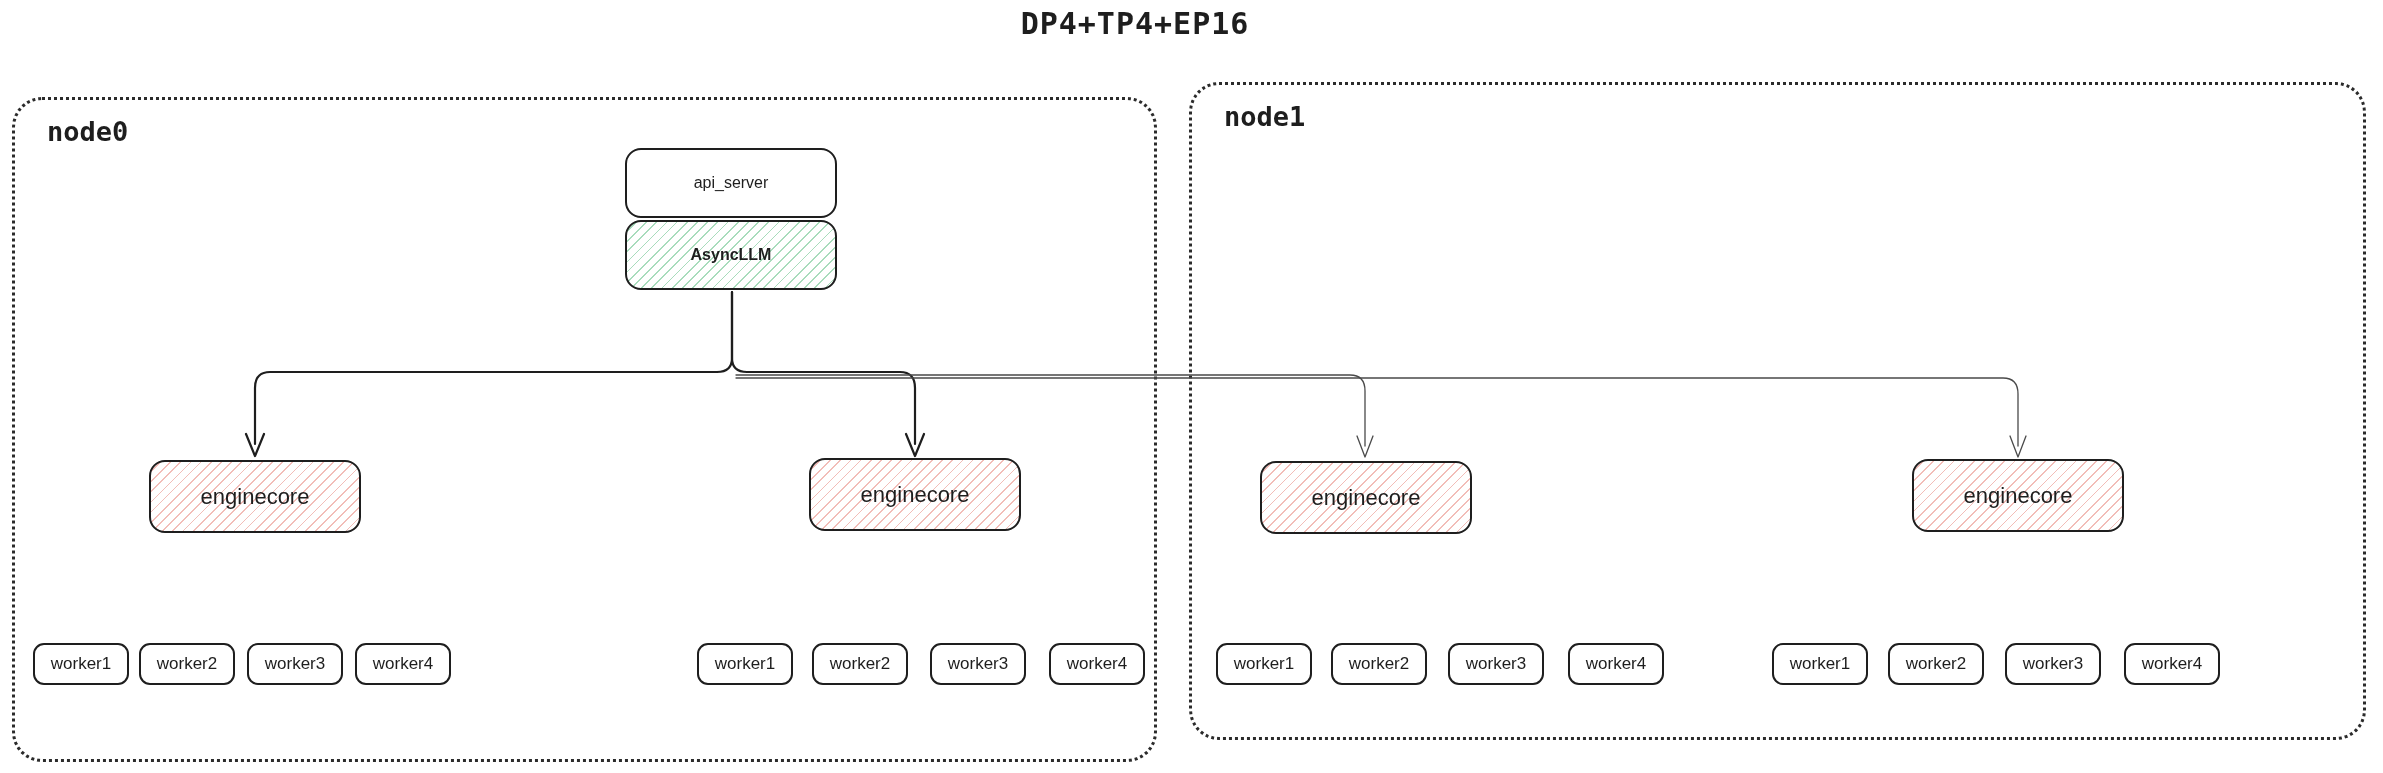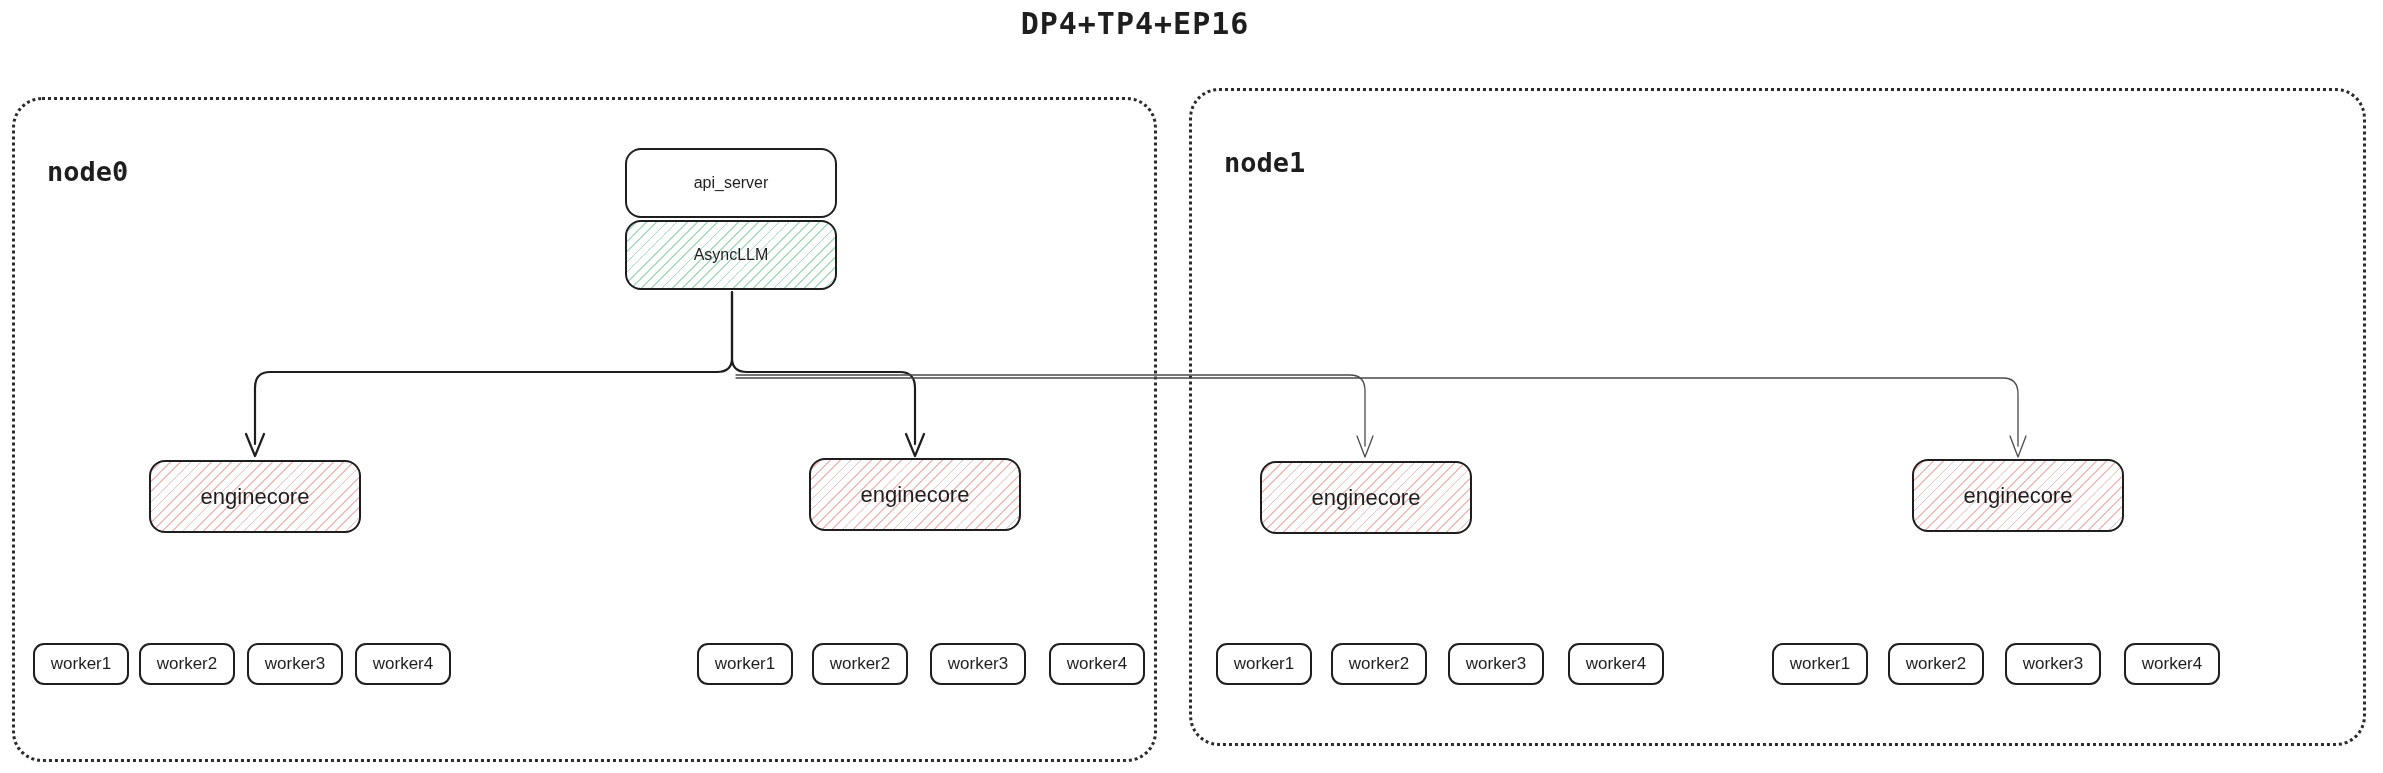--- a/index.html
+++ b/index.html
@@ -38,21 +38,20 @@
     box-sizing: border-box;
   }
   .node-label {
     position: absolute;
     top: 16px;
     left: 32px;
     font-family: "DejaVu Sans Mono", monospace;
     font-size: 27px;
     font-weight: 700;
     color: #1e1e1e;
-    margin-top: 40px;
   }
   .box {
     position: absolute;
     box-sizing: border-box;
     border: 2.5px solid #1e1e1e;
     border-radius: 16px;
     background: #ffffff;
     display: flex;
     align-items: center;
     justify-content: center;
@@ -101,21 +100,21 @@
 <body>
 
 <div class="canvas">
 
   <div class="diagram-title">DP4+TP4+EP16</div>
 
   <div class="node-container" style="left:12px; top:97px; width:1145px; height:665px;">
     <div class="node-label">node0</div>
   </div>
 
-  <div class="node-container" style="left:1189px; top:88px; width:1177px; height:658px;text-align:right;">
+  <div class="node-container" style="left:1189px; top:82px; width:1177px; height:658px;text-align:right;">
     <div class="node-label">node1</div>
   </div>
 
   <svg class="edges" width="2383" height="773" viewBox="0 0 2383 773">
 
     <path d="M 732 292 V 358 Q 732 372 717 372 H 270 Q 255 372 255 388 V 444" fill="none" stroke="#1e1e1e" stroke-width="2.2" stroke-linecap="round"></path>
     <path d="M 246 434 L 255 456 L 264 434" fill="none" stroke="#1e1e1e" stroke-width="2.2" stroke-linecap="round" stroke-linejoin="round"></path>
 
     <path d="M 732 292 V 358 Q 732 372 747 372 H 900 Q 915 372 915 388 V 444" fill="none" stroke="#1e1e1e" stroke-width="2.2" stroke-linecap="round"></path>
     <path d="M 906 434 L 915 456 L 924 434" fill="none" stroke="#1e1e1e" stroke-width="2.2" stroke-linecap="round" stroke-linejoin="round"></path>
@@ -124,21 +123,21 @@
     <path d="M 1357 436 L 1365 457 L 1373 436" fill="none" stroke="#4a4a4a" stroke-width="1.3" stroke-linecap="round" stroke-linejoin="round"></path>
 
     <path d="M 736 378 H 2003 Q 2018 378 2018 394 V 446" fill="none" stroke="#4a4a4a" stroke-width="1.3" stroke-linecap="round"></path>
     <path d="M 2010 436 L 2018 457 L 2026 436" fill="none" stroke="#4a4a4a" stroke-width="1.3" stroke-linecap="round" stroke-linejoin="round"></path>
   </svg>
 
   <div class="box" style="left:625px; top:148px; width:212px; height:70px; font-size:16px;">
     <span>api_server</span>
   </div>
 
-  <div class="box hatch-green" style="left:625px; top:220px; width:212px; height:70px; font-size:16px;">
+  <div class="box hatch-green" style="left:625px; top:220px; width:212px; height:70px; font-size:16px;font-weight:bold;">
     <span>AsyncLLM</span>
   </div>
 
   <div class="box hatch-red" style="left:149px; top:460px; width:212px; height:73px;">
     <span>enginecore</span>
   </div>
   <div class="box hatch-red" style="left:809px; top:458px; width:212px; height:73px;">
     <span>enginecore</span>
   </div>
   <div class="box hatch-red" style="left:1260px; top:461px; width:212px; height:73px;">

